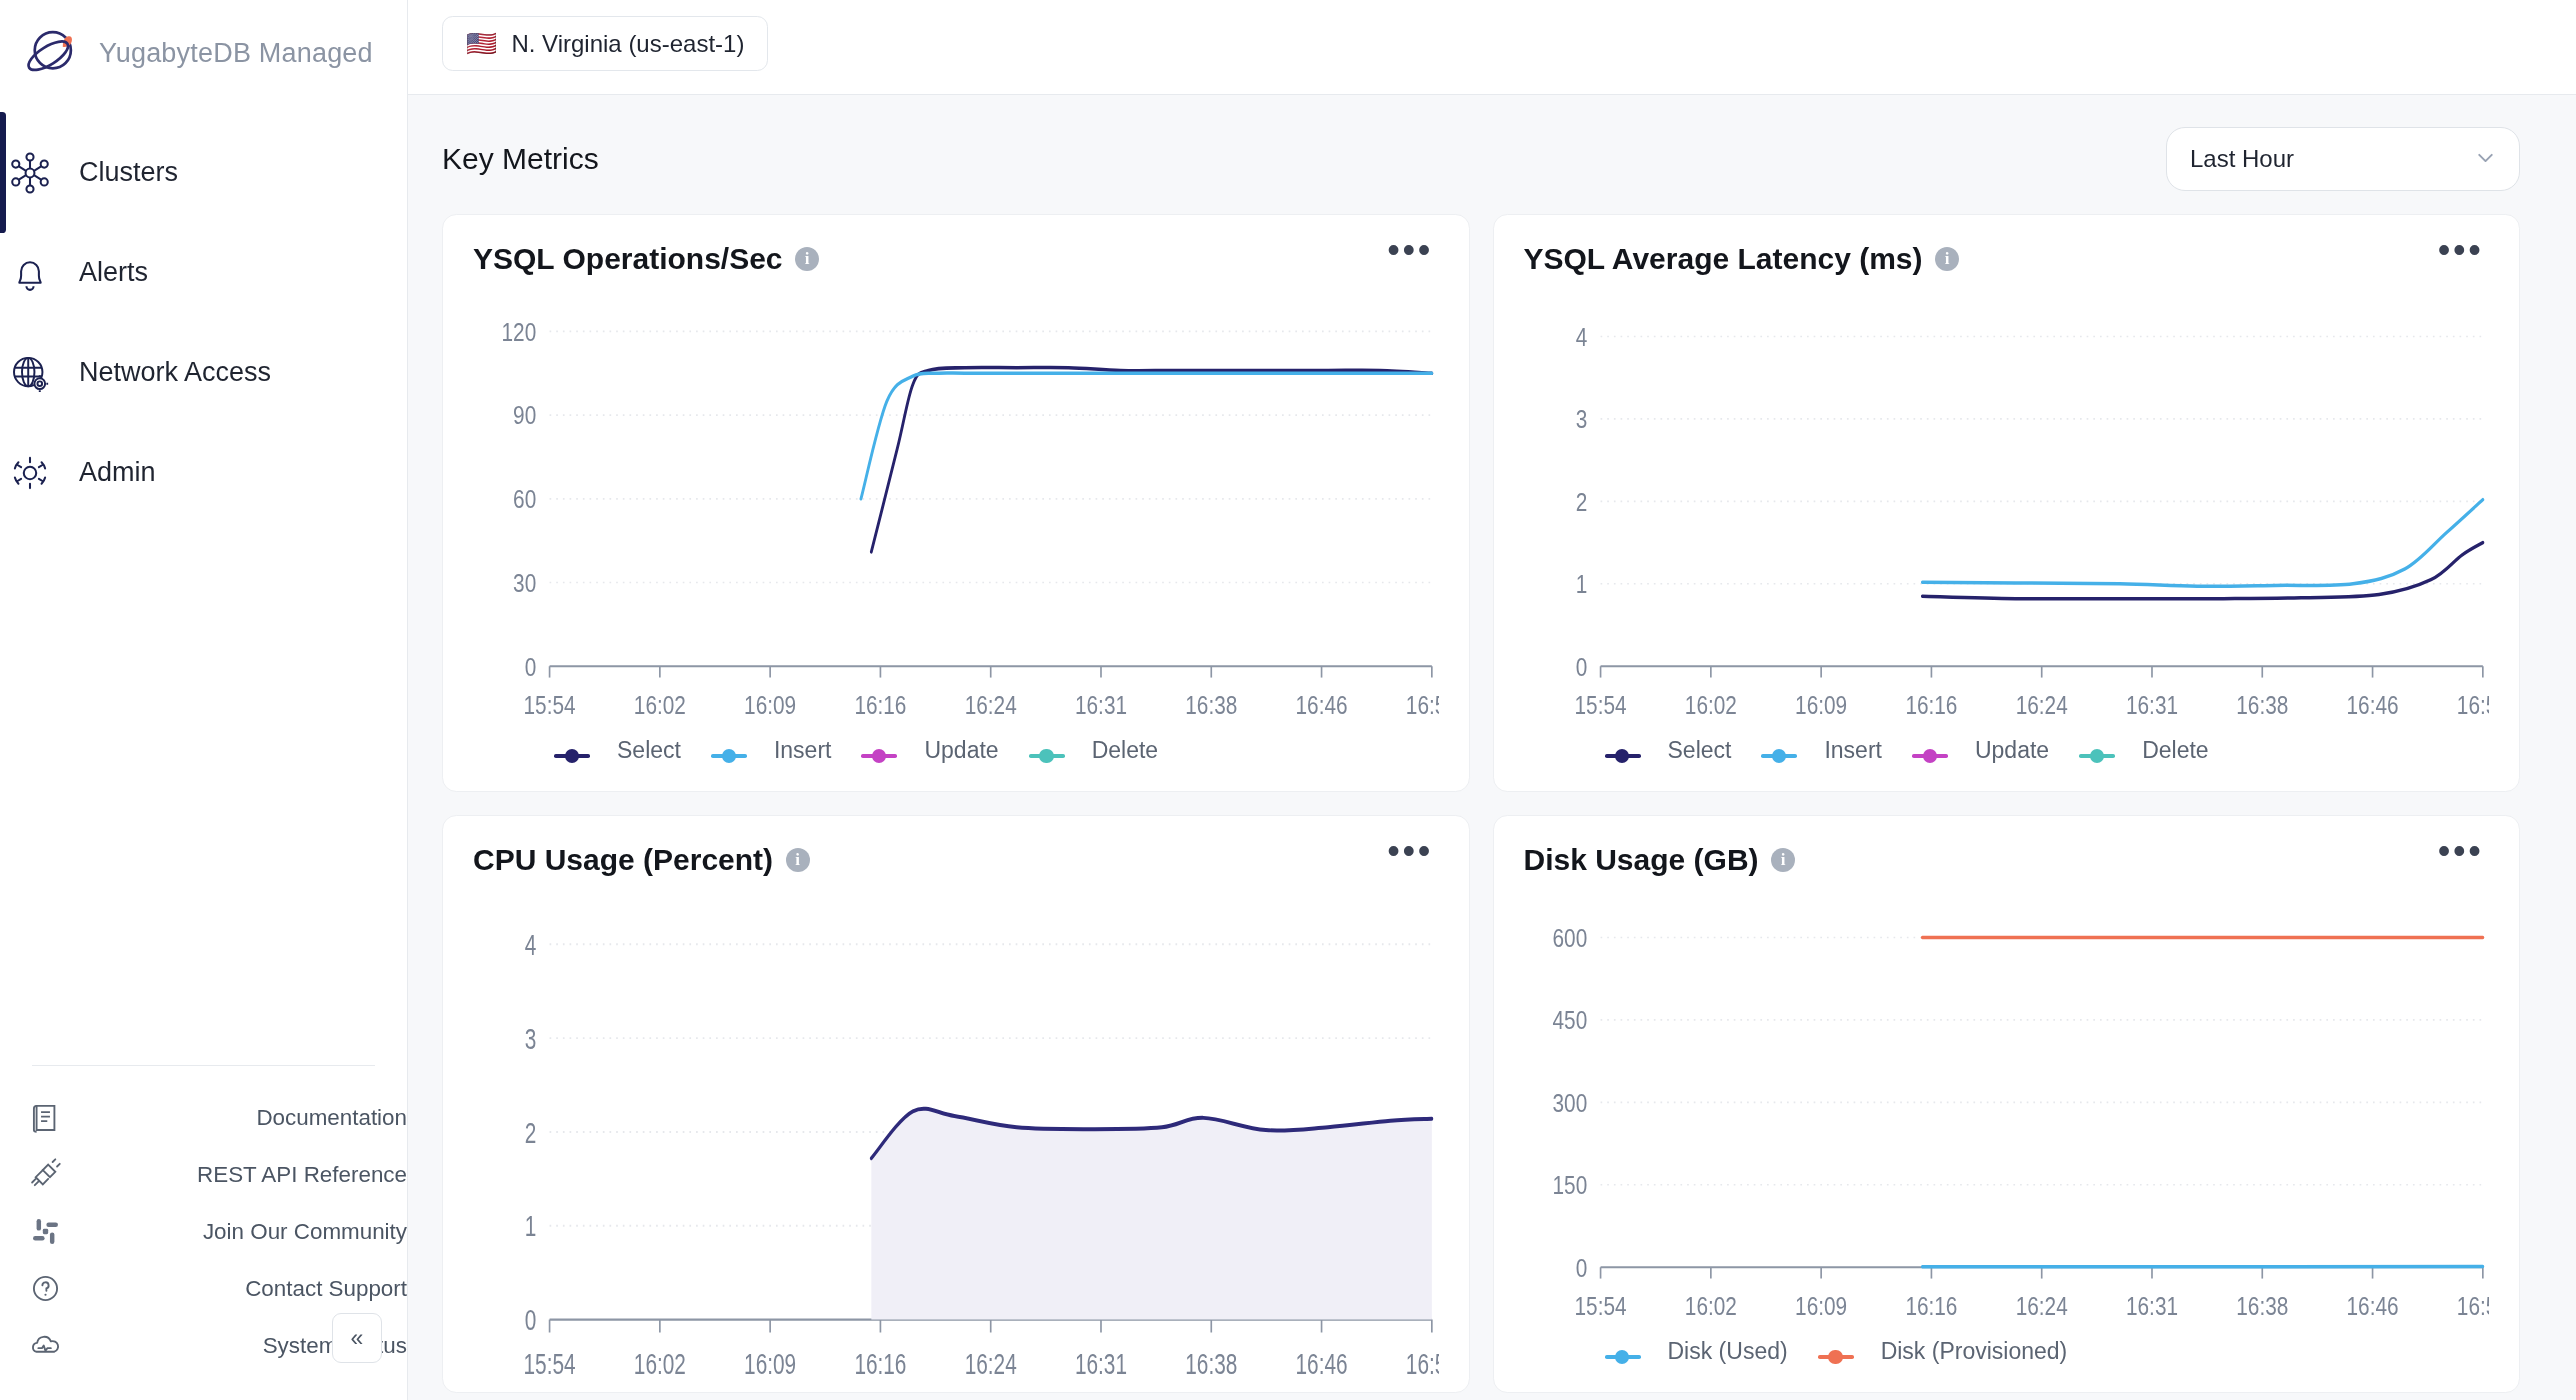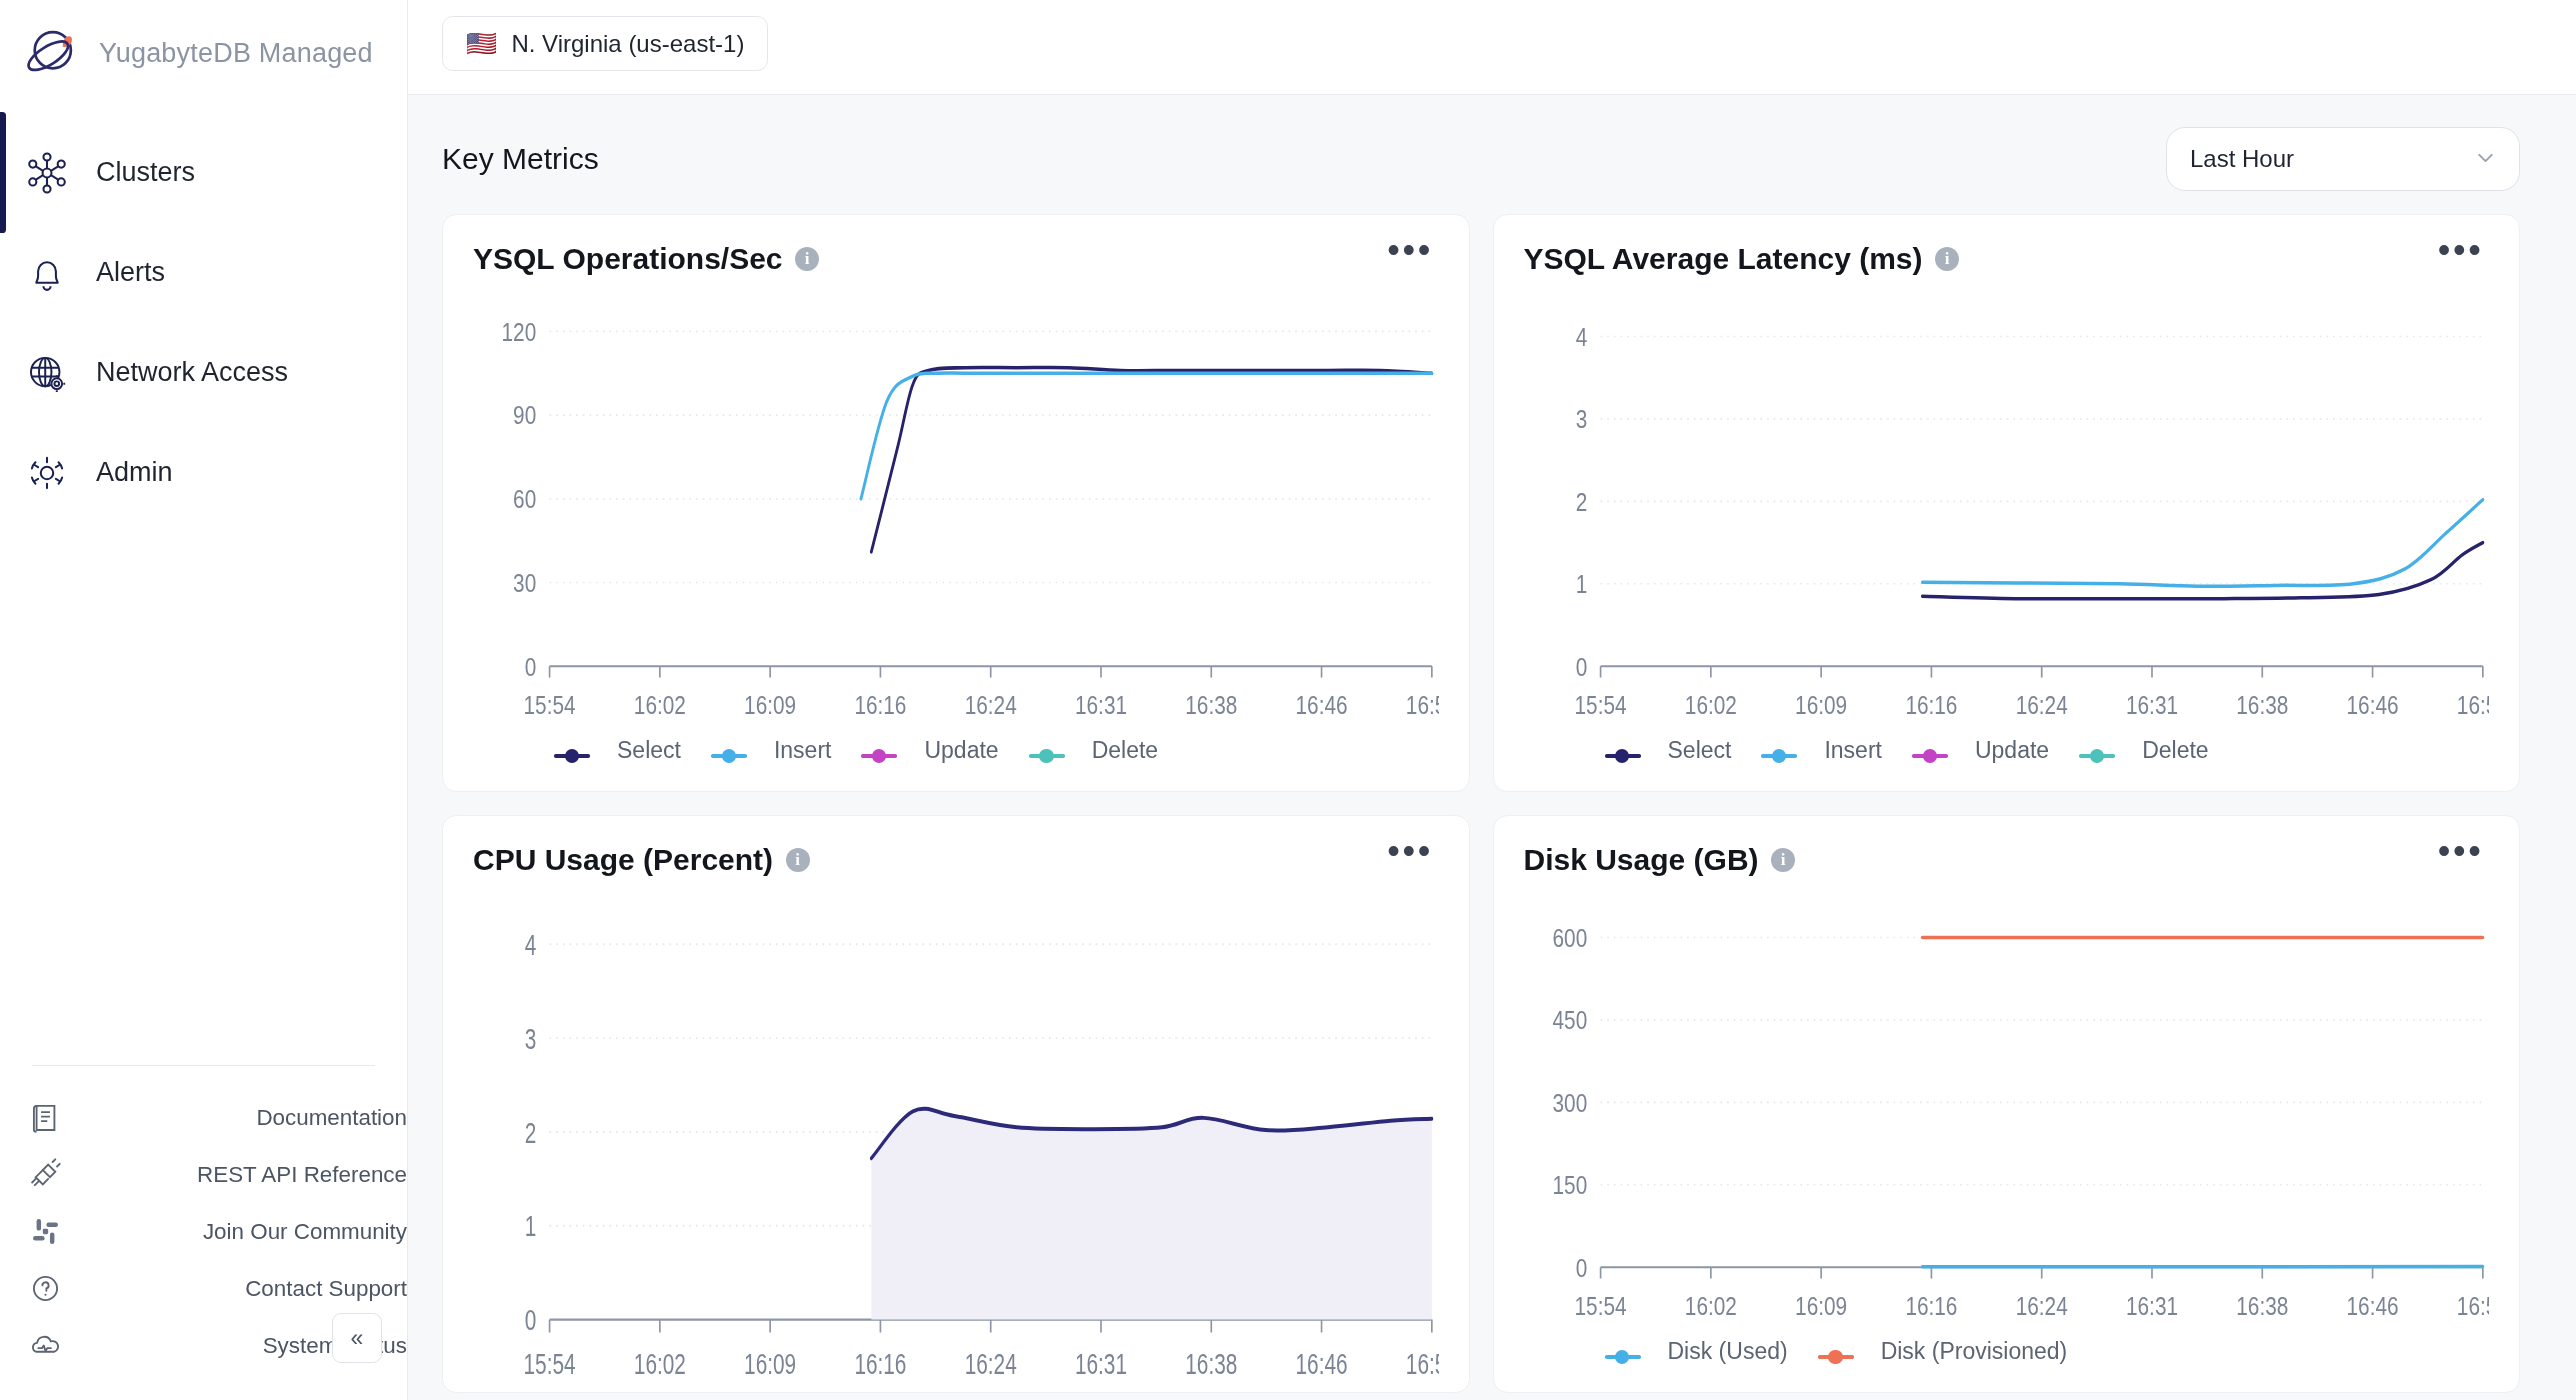--- a/index.html
+++ b/index.html
@@ -17,21 +17,21 @@
     display: flex; flex-direction: column; flex: 0 0 408px;
     position: relative;
   }
   .brand { display: flex; align-items: center; gap: 20px; padding: 25px 0 21.5px 23px; }
   .brand-logo { width: 56px; height: 56px; flex: 0 0 56px; position: relative; }
   .brand-name { font-size: 27px; color: #8b94a3; letter-spacing: 0.2px; white-space: nowrap; }
 
   .nav { margin-top: 20px; }
   .nav-item {
     display: flex; align-items: center; gap: 25px;
-    height: 100px; padding-left: 23px; position: relative; cursor: pointer;
+    height: 100px; padding-left: 6px; position: relative; cursor: pointer;
   }
   .nav-item .nav-icon { width: 48px; height: 48px; flex: 0 0 48px; display: flex; align-items: center; justify-content: center; }
   .nav-label { font-size: 27px; color: #1f2430; white-space: nowrap; }
   .nav-item.active::before {
     content: ""; position: absolute; left: 0; top: -10.7px; bottom: -10.7px;
     width: 6.3px; background: #151b4e; border-radius: 0 3.6px 3.6px 0;
   }
 
   .sidebar-spacer { flex: 1 1 auto; }
   .sidebar-divider { height: 0.9px; background: #e7eaee; margin: 0 32px 0 32px; }

